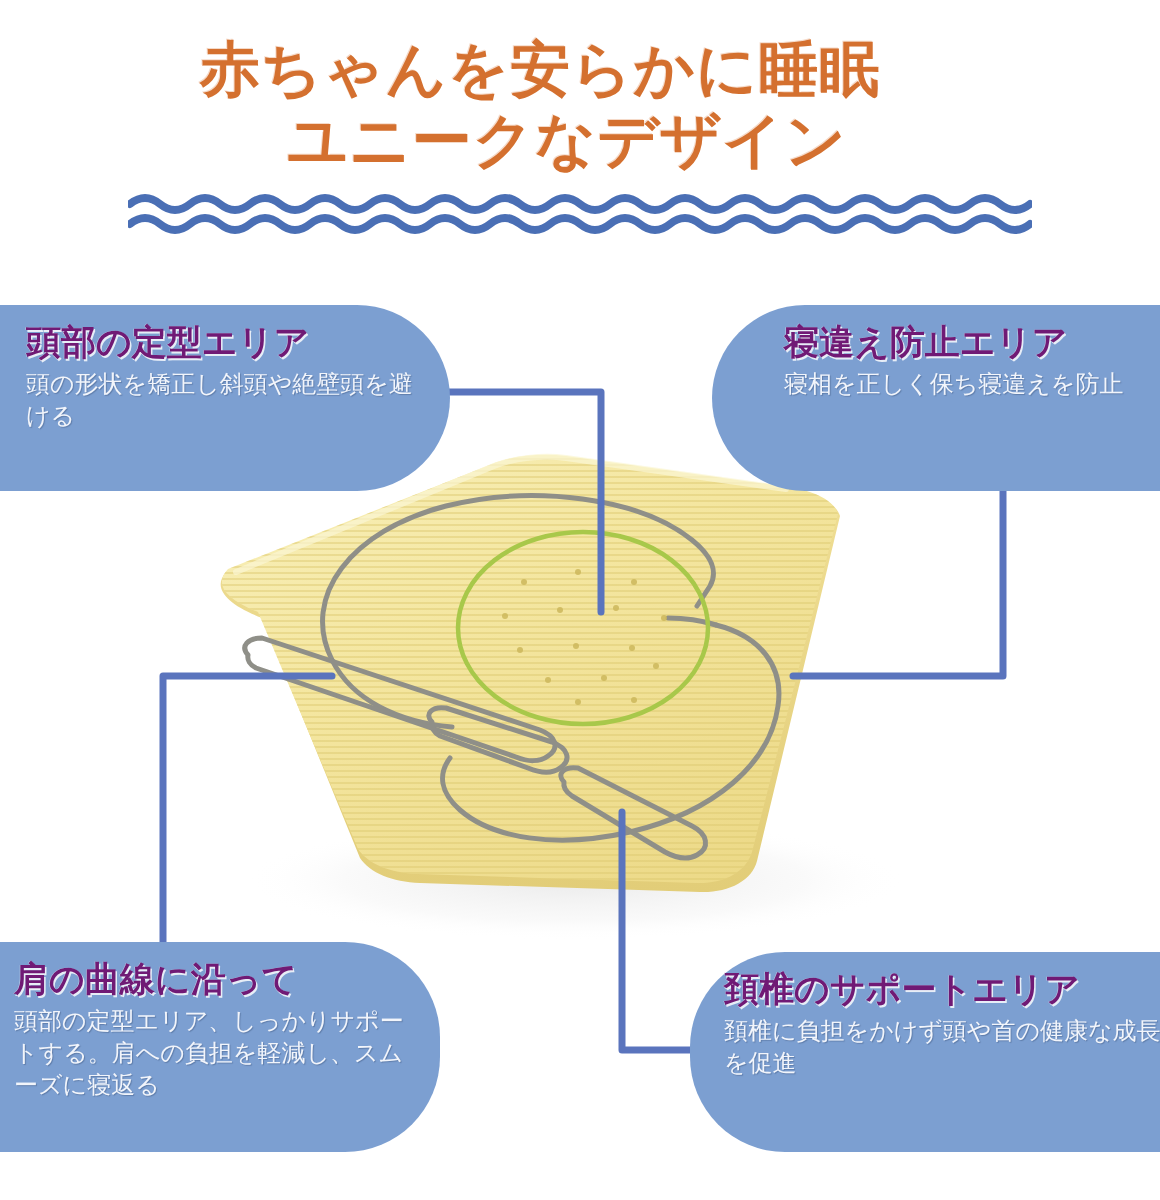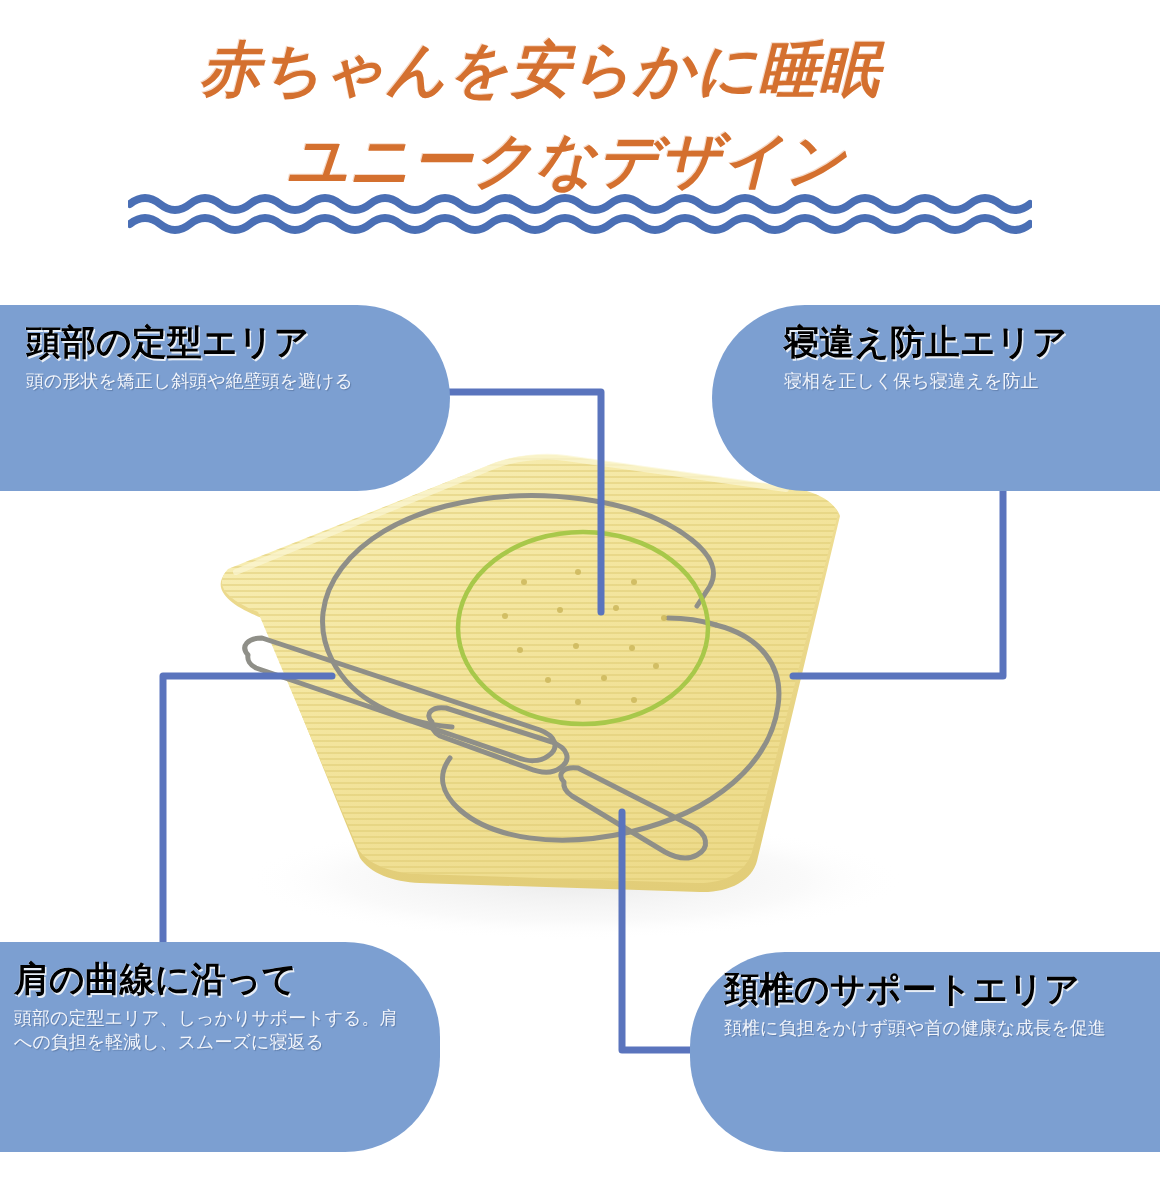--- a/index.html
+++ b/index.html
@@ -16,35 +16,33 @@
     font-family: "DejaVu Sans", "Liberation Sans", sans-serif;
   }
 
   
   .title-block {
     position: absolute;
     top: 34px;
     left: 0;
     width: 1080px;
     text-align: center;
-    font-style: italic;
   }
   .title-line {
     font-family: "DejaVu Sans", "Liberation Sans", sans-serif;
     font-weight: bold;
     font-size: 60px;
     line-height: 1.18;
     color: #d4702f;
     letter-spacing: 1px;
     text-shadow: 2px 2px 0 rgba(255,255,255,0.65), -1px -1px 0 rgba(226,150,100,0.35);
     white-space: nowrap;
   }
   .title-line.l2 {
     padding-left: 54px;
-    margin-top: 20px;
   }
 
   
   .wave-divider {
     position: absolute;
     left: 128px;
     top: 190px;
     width: 904px;
     height: 48px;
   }
@@ -84,29 +82,29 @@
     left: 690px;
     top: 952px;
     width: 530px;
     height: 200px;
     border-radius: 95px 0 0 95px;
     padding-left: 34px;
   }
   .callout-title {
     font-size: 35px;
     font-weight: bold;
-    color: #000000;
+    color: #701a75;
     line-height: 1.12;
     margin: 0 0 7px 0;
     text-shadow: 1.5px 1.5px 0 rgba(255,255,255,0.82),
                 -0.5px -0.5px 0 rgba(255,255,255,0.5);
     white-space: nowrap;
   }
   .callout-body {
-    font-size: 18px;
+    font-size: 24px;
     color: #f2f5fb;
     line-height: 1.33;
     font-weight: normal;
     text-shadow: 1px 1px 1px rgba(60,85,125,0.45);
     max-width: 405px;
   }
   .callout.br .callout-body { max-width: 440px; }
   .callout.bl .callout-body { max-width: 425px; }
 
   

